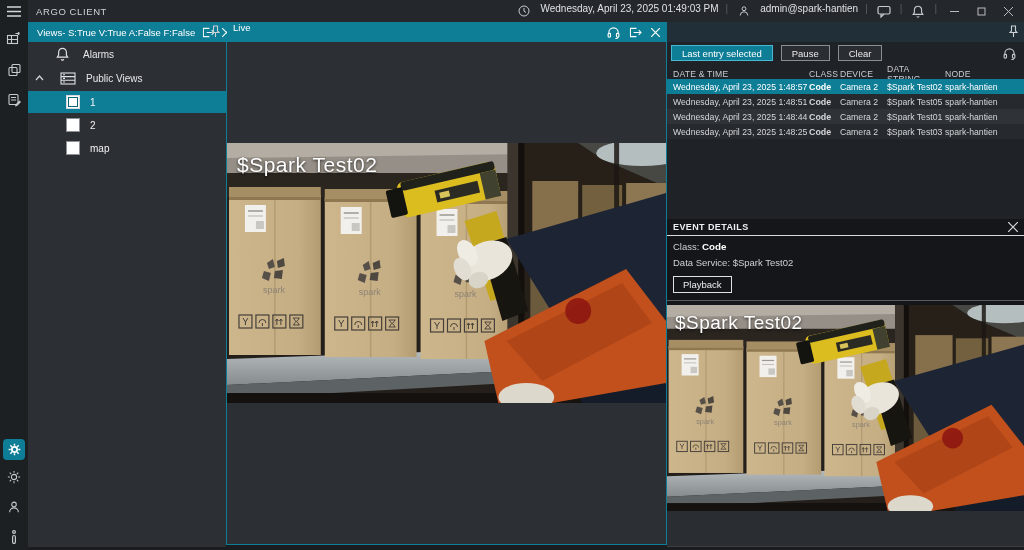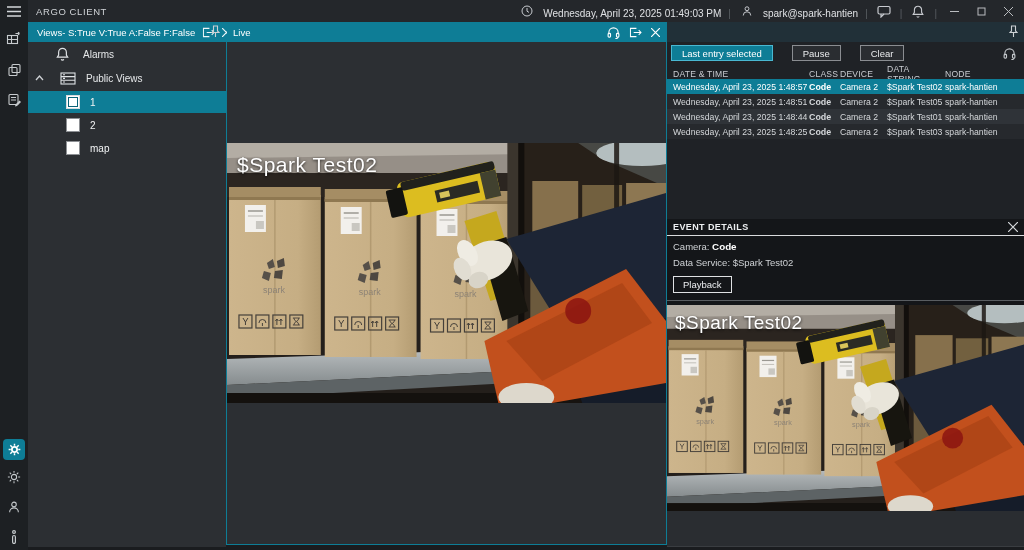--- a/index.html
+++ b/index.html
@@ -6,21 +6,21 @@
   html,body { width:1024px; height:550px; overflow:hidden; }
   body { font-family:"Liberation Sans", sans-serif; background:#1a1c1f; color:#e4e6e8; position:relative; }
 
   
   .sidebar { position:absolute; left:0; top:0; bottom:0; width:28px; background:#1d2023; display:flex; flex-direction:column; align-items:center; z-index:5; }
   .topbar  { position:absolute; left:28px; right:0; top:0; height:22px; background:#24272b; display:flex; align-items:center; padding:0 6px 0 8px;gap:28px; }
   .main    { position:absolute; left:28px; top:22px; right:0; bottom:0; display:flex; background:#1a1c1f; }
 
   
   .app-title { font-size:9.5px; letter-spacing:.6px; color:#cfd2d6; }
-  .topbar .right { margin-left:auto; display:flex; align-items:flex-end; gap:7px; font-size:10px; color:#dfe1e4; }
+  .topbar .right { margin-left:auto; display:flex; align-items:flex-start; gap:7px; font-size:10px; color:#dfe1e4; }
   .tsep { color:#5a5e63; font-size:10px; }
   .ticon { display:flex; align-items:center; justify-content:center; width:18px; height:16px; color:#c8cbd0; }
   .winbtn { width:20px; height:16px; display:flex; align-items:center; justify-content:center; color:#b9bcc0; }
 
   
   .sb-burger { width:28px; height:22px; display:flex; align-items:center; justify-content:center; color:#d3d6da; }
   .sb-ico { width:28px; height:26px; display:flex; align-items:center; justify-content:center; color:#c6cacd; margin-top:4px; }
   .sb-spacer { flex:1; }
   .sb-active { width:22px; height:21px; background:#0e7d96; border-radius:4px; display:flex; align-items:center; justify-content:center; color:#fff; margin-top:4px; }
 
@@ -40,33 +40,33 @@
   .tr-group { gap:10px; }
   .chev { width:22px; display:flex; justify-content:center; color:#cfd2d6; }
   .tree-item { display:flex; align-items:center; height:22px; margin:1px 0; padding-left:38px; gap:10px; font-size:10px; color:#f2f4f5; }
   .tree-item.selected { background:#0e7d96; }
   .view-thumb { width:14px; height:14px; background:#fff; border:1px solid #8d9094; flex:none; }
   .tree-item.selected .view-thumb { border-color:#d7dadd; outline:1px solid #0b6277; outline-offset:-3px; }
 
   
   .panel-center { width:441px; flex:none; display:flex; flex-direction:column; height:calc(100% - 5px);
                   border-left:1px solid #0e7d96; border-right:1px solid #0e7d96; border-bottom:1px solid #0e7d96; }
-  .vheader { height:20px; background:#0e7d96; color:#fff; display:flex; align-items:center; padding:0 6px; position:relative; flex:none; }
+  .vheader { height:20px; background:#0e7d96; color:#fff; display:flex; padding:0 6px; position:relative; flex:none; }
   .vh-left { font-size:9.5px; }
   .vh-title { position:absolute; left:0; right:0; text-align:center; font-size:9.5px; pointer-events:none; }
   .vh-icons { margin-left:auto; display:flex; align-items:center; gap:9px; z-index:1; }
   .vh-icons .tab-ico { color:#fff; }
   .vbody { flex:1; background:#2c2f33; position:relative; overflow:hidden; }
   .video-live { position:absolute; left:0; top:101px; width:439px; height:260px; }
   .overlay-text { position:absolute; color:#fff; font-size:21px; text-shadow:0 1px 3px rgba(0,0,0,.8); letter-spacing:.5px; }
   .ol-live { left:10px; top:111px; }
 
   
   .panel-right { flex:1; display:flex; flex-direction:column; background:#1f2226; height:calc(100% - 3px); }
-  .toolbar { height:22px; display:flex; align-items:center; gap:19px; padding:3px 4px; flex:none; }
+  .toolbar { height:22px; display:flex; align-items:center; gap:8px; padding:3px 4px; flex:none; }
   .btn { height:16px; font-size:9.5px; font-family:inherit; display:flex; align-items:center; justify-content:center; padding:0 10px; background:#2a2d31; border:1px solid #8a8d91; color:#e8eaec; }
   .btn-accent { background:#0e7d96; border-color:#49b8d2; color:#fff; }
   .toolbar .hs { margin-left:auto; color:#c4c8cc; display:flex; margin-right:4px; }
   .tgrid { display:grid; grid-template-columns:134px 29px 45px 56px auto; align-items:center; padding:0 8px 0 6px; column-gap:2px; }
   .thead { height:15px; font-size:8.6px; color:#c9ccd1; letter-spacing:.2px; }
   .trow { height:15px; font-size:8.7px; color:#d4d7da; white-space:nowrap; }
   .trow > div { overflow:hidden; text-overflow:clip; }
   .trow:nth-child(odd) { background:#2f3338; }
   .trow:nth-child(even) { background:#26292d; }
   .trow.selected { background:#0e7d96; color:#fff; }
@@ -255,21 +255,21 @@
         </svg>
     </span>
     <span>Wednesday, April 23, 2025 01:49:03 PM</span>
     <span class="tsep">|</span>
     <span class="ticon">
       <svg class="ico" width="12" height="12" viewBox="0 0 16 16" fill="none" stroke="currentColor" stroke-width="1.3">
           <circle cx="8" cy="5" r="2.6"></circle>
           <path d="M3 14a5 5 0 0 1 10 0"></path>
         </svg>
     </span>
-    <span>spark@spark-hantien</span>
+    <span>admin@spark-hantien</span>
     <span class="tsep">|</span>
     <span class="ticon">
       <svg class="ico" width="14" height="13" viewBox="0 0 14 13" fill="none" stroke="currentColor" stroke-width="1.2">
           <rect x="1" y="1.5" width="12" height="7.5" rx="1.5"></rect>
           <path d="M4 9v3l3-3"></path>
         </svg>
     </span>
     <span class="tsep">|</span>
     <span class="ticon">
       <svg class="ico" width="12" height="13" viewBox="0 0 12 13" fill="none" stroke="currentColor" stroke-width="1.1">
@@ -458,21 +458,21 @@
     <div class="event-details">
       <div class="ed-head">
         <span class="ed-title">EVENT DETAILS</span>
         <span class="ed-close">
           <svg class="ico" width="10" height="10" viewBox="0 0 9 9" stroke="currentColor" stroke-width="1.1">
               <path d="M0 0l9 9M9 0l-9 9"></path>
             </svg>
         </span>
       </div>
       <div class="ed-line">
-        <span>Camera:</span>
+        <span>Class:</span>
         <b>Code</b>
       </div>
       <div class="ed-line">
         <span>Data Service:</span>
         <span>$Spark Test02</span>
       </div>
       <div class="ed-btnrow">
         <button class="playback">Playback</button>
       </div>
       <div class="ed-divider"></div>

